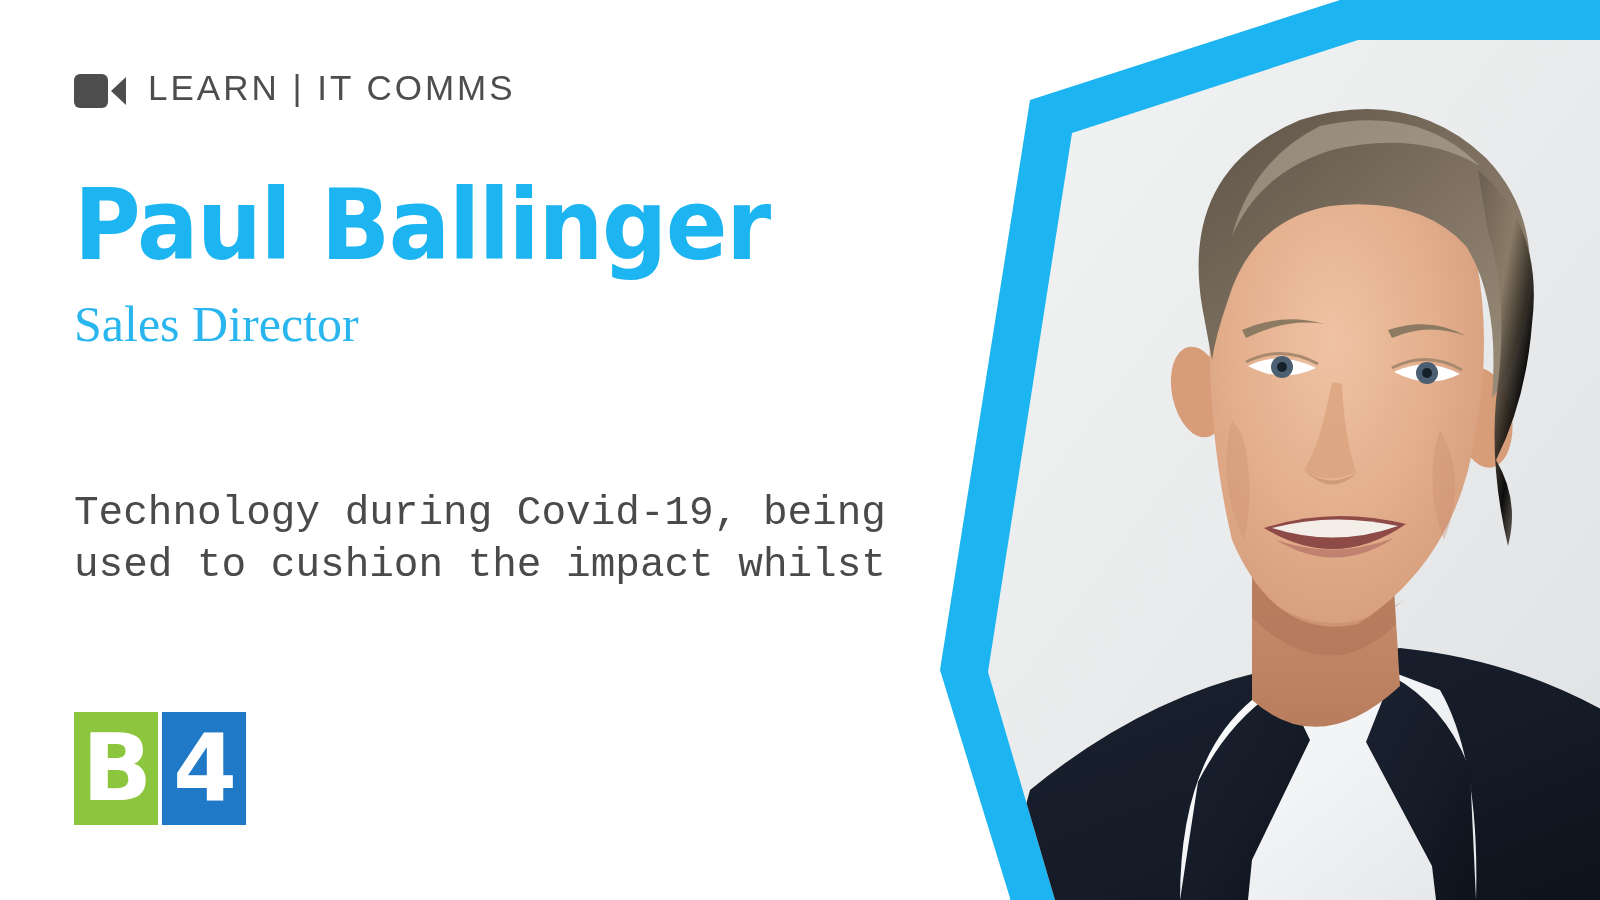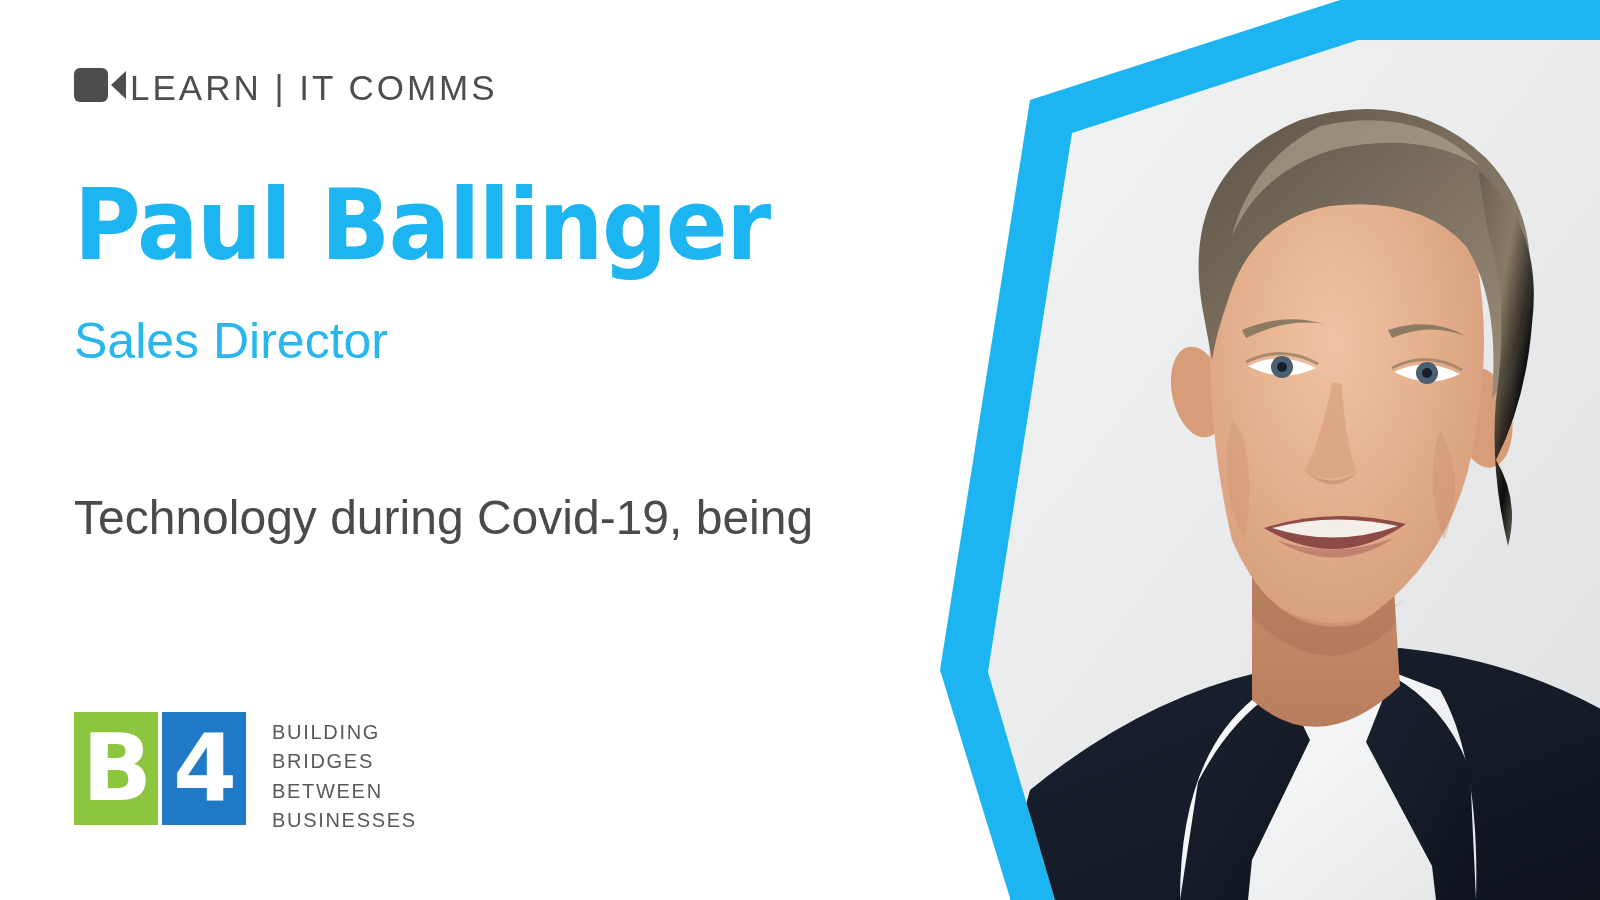--- a/index.html
+++ b/index.html
@@ -25,22 +25,22 @@
     left: 0; top: 0;
     width: 900px;
     height: 900px;
   }
 
   .brand-row {
     position: absolute;
     left: 74px;
     top: 68px;
     display: flex;
-    align-items: flex-start;
-    gap: 4px;
+    align-items: flex-end;
+    gap: 22px;
   }
 
   .cam-icon {
     width: 52px;
     height: 34px;
     display: block;
   }
 
   .brand-text {
     font-size: 35px;
@@ -62,39 +62,39 @@
     letter-spacing: -1.5px;
     font-family: "DejaVu Sans", sans-serif;
     transform: scaleX(0.93);
     transform-origin: left center;
     white-space: nowrap;
   }
 
   .speaker-role {
     position: absolute;
     left: 74px;
-    top: 309px;
+    top: 292px;
     font-size: 50px;
     line-height: 1.28;
     font-weight: 300;
     color: #29B6EF;
-    font-family: Liberation Sans, sans-serif;
+    font-family: Liberation Serif, serif;
   }
   .speaker-role div { white-space: nowrap; }
 
   .talk-title {
     position: absolute;
     left: 74px;
     top: 487px;
     width: 790px;
-    font-size: 48px;
+    font-size: 41px;
     line-height: 1.28;
     font-weight: 300;
     color: #4a4a4a;
-    font-family: Liberation Sans, sans-serif;
+    font-family: Liberation Mono, monospace;
   }
   .talk-title div { white-space: nowrap; }
 
   
   .b4-logo {
     position: absolute;
     left: 74px;
     top: 712px;
     display: flex;
     align-items: flex-start;
@@ -163,32 +163,27 @@
     </div>
 
     <div class="speaker-name">Paul Ballinger</div>
 
     <div class="speaker-role">
       <div>Sales Director</div>
     </div>
 
     <div class="talk-title">
       <div>Technology during Covid-19, being</div>
+      <div>used to cushion the impact whilst</div>
     </div>
 
     <div class="b4-logo">
       <div class="b4-marks">
         <div class="b4-square b4-green">B</div>
         <div class="b4-square b4-blue">4</div>
-      </div>
-      <div class="b4-tagline">
-        <div>BUILDING</div>
-        <div>BRIDGES</div>
-        <div>BETWEEN</div>
-        <div>BUSINESSES</div>
       </div>
     </div>
 
   </div>
 
   <div class="photo-panel">
     <svg class="photo-svg" viewBox="0 0 720 900" preserveAspectRatio="xMidYMid slice">
       <defs>
 
         <clipPath id="photoClip">

